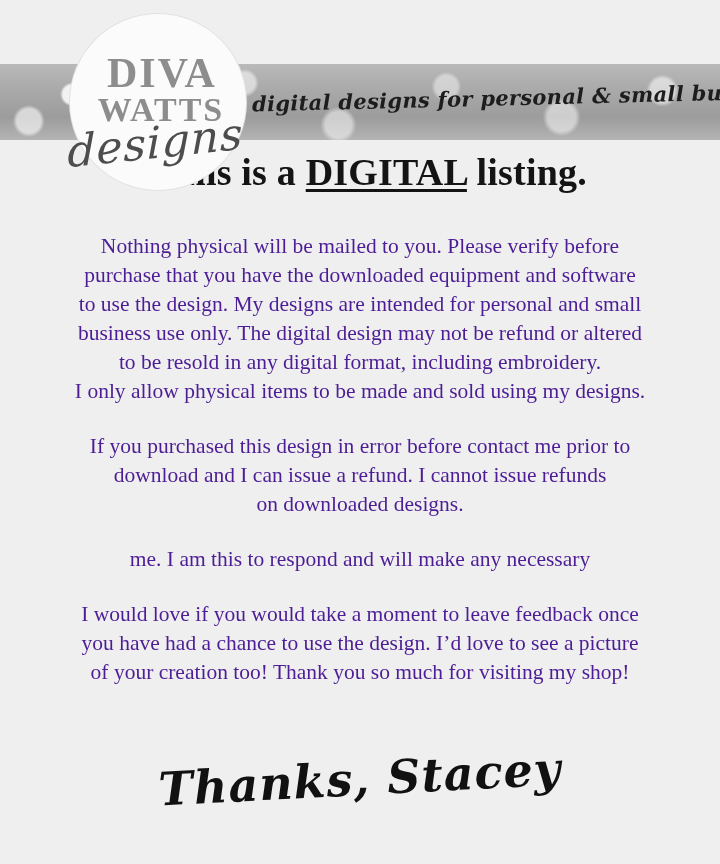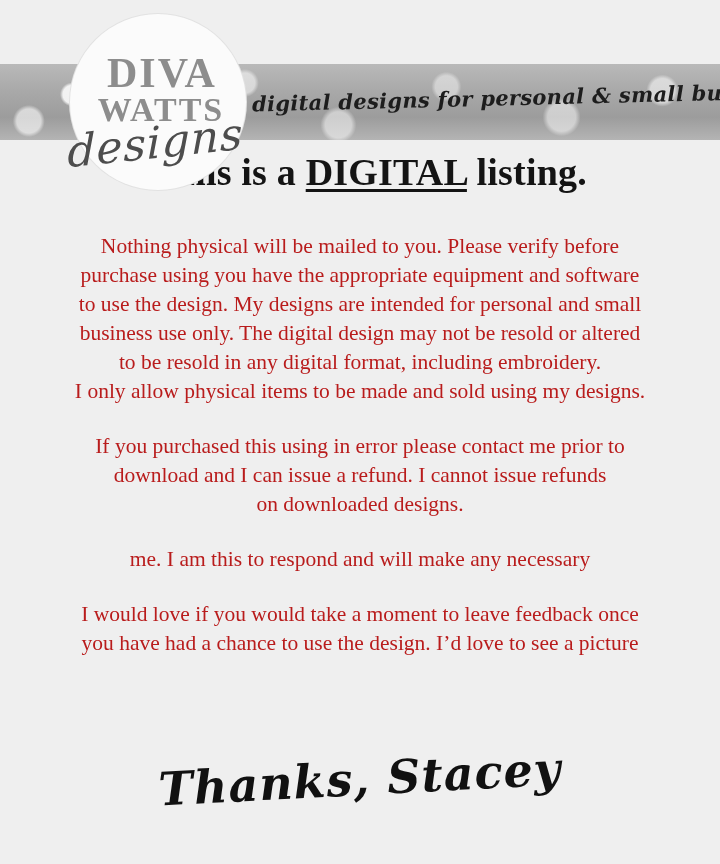--- a/index.html
+++ b/index.html
@@ -129,21 +129,21 @@
   
   .body-copy {
     position: absolute;
     left: 14px;
     top: 232px;
     width: 692px;
     text-align: center;
     font-family: "Liberation Serif", serif;
     font-size: 21.5px;
     line-height: 29px;
-    color: #b91c1c;
+    color: #4c1d95;
   }
   .para {
     margin: 0 0 26px 0;
   }
   .para:last-child {
     margin-bottom: 0;
   }
   .para .ln {
     display: block;
   }
@@ -182,39 +182,40 @@
   <div class="tagline">digital designs for personal &amp; small business use</div>
 
   <div class="headline">
     <span>This is a </span><u>DIGITAL</u><span> listing.</span>
   </div>
 
   <div class="body-copy">
 
     <div class="para">
       <span class="ln">Nothing physical will be mailed to you.   Please verify before</span>
-      <span class="ln">purchase using you have the appropriate equipment and software</span>
+      <span class="ln">purchase that you have the downloaded equipment and software</span>
       <span class="ln">to use the design.  My designs are intended for personal and small</span>
-      <span class="ln">business use only.  The digital design may not be resold or altered</span>
+      <span class="ln">business use only.  The digital design may not be refund or altered</span>
       <span class="ln">to be resold in any digital format, including embroidery.</span>
       <span class="ln">I only allow physical items to be made and sold using my designs.</span>
     </div>
 
     <div class="para">
-      <span class="ln">If you purchased this using in error please contact me prior to</span>
+      <span class="ln">If you purchased this design in error before contact me prior to</span>
       <span class="ln">download and I can issue a refund.  I cannot issue refunds</span>
       <span class="ln">on downloaded designs.</span>
     </div>
 
     <div class="para">
       <span class="ln">me.  I am this to respond and will make any necessary</span>
     </div>
 
     <div class="para">
       <span class="ln">I would love if you would take a moment to leave feedback once</span>
       <span class="ln">you have had a chance to use the design.  I’d love to see a picture</span>
+      <span class="ln">of your creation too!  Thank you so much for visiting my shop!</span>
     </div>
 
   </div>
 
   <div class="signature">Thanks, Stacey</div>
 
 </div>
 
 </body></html>

